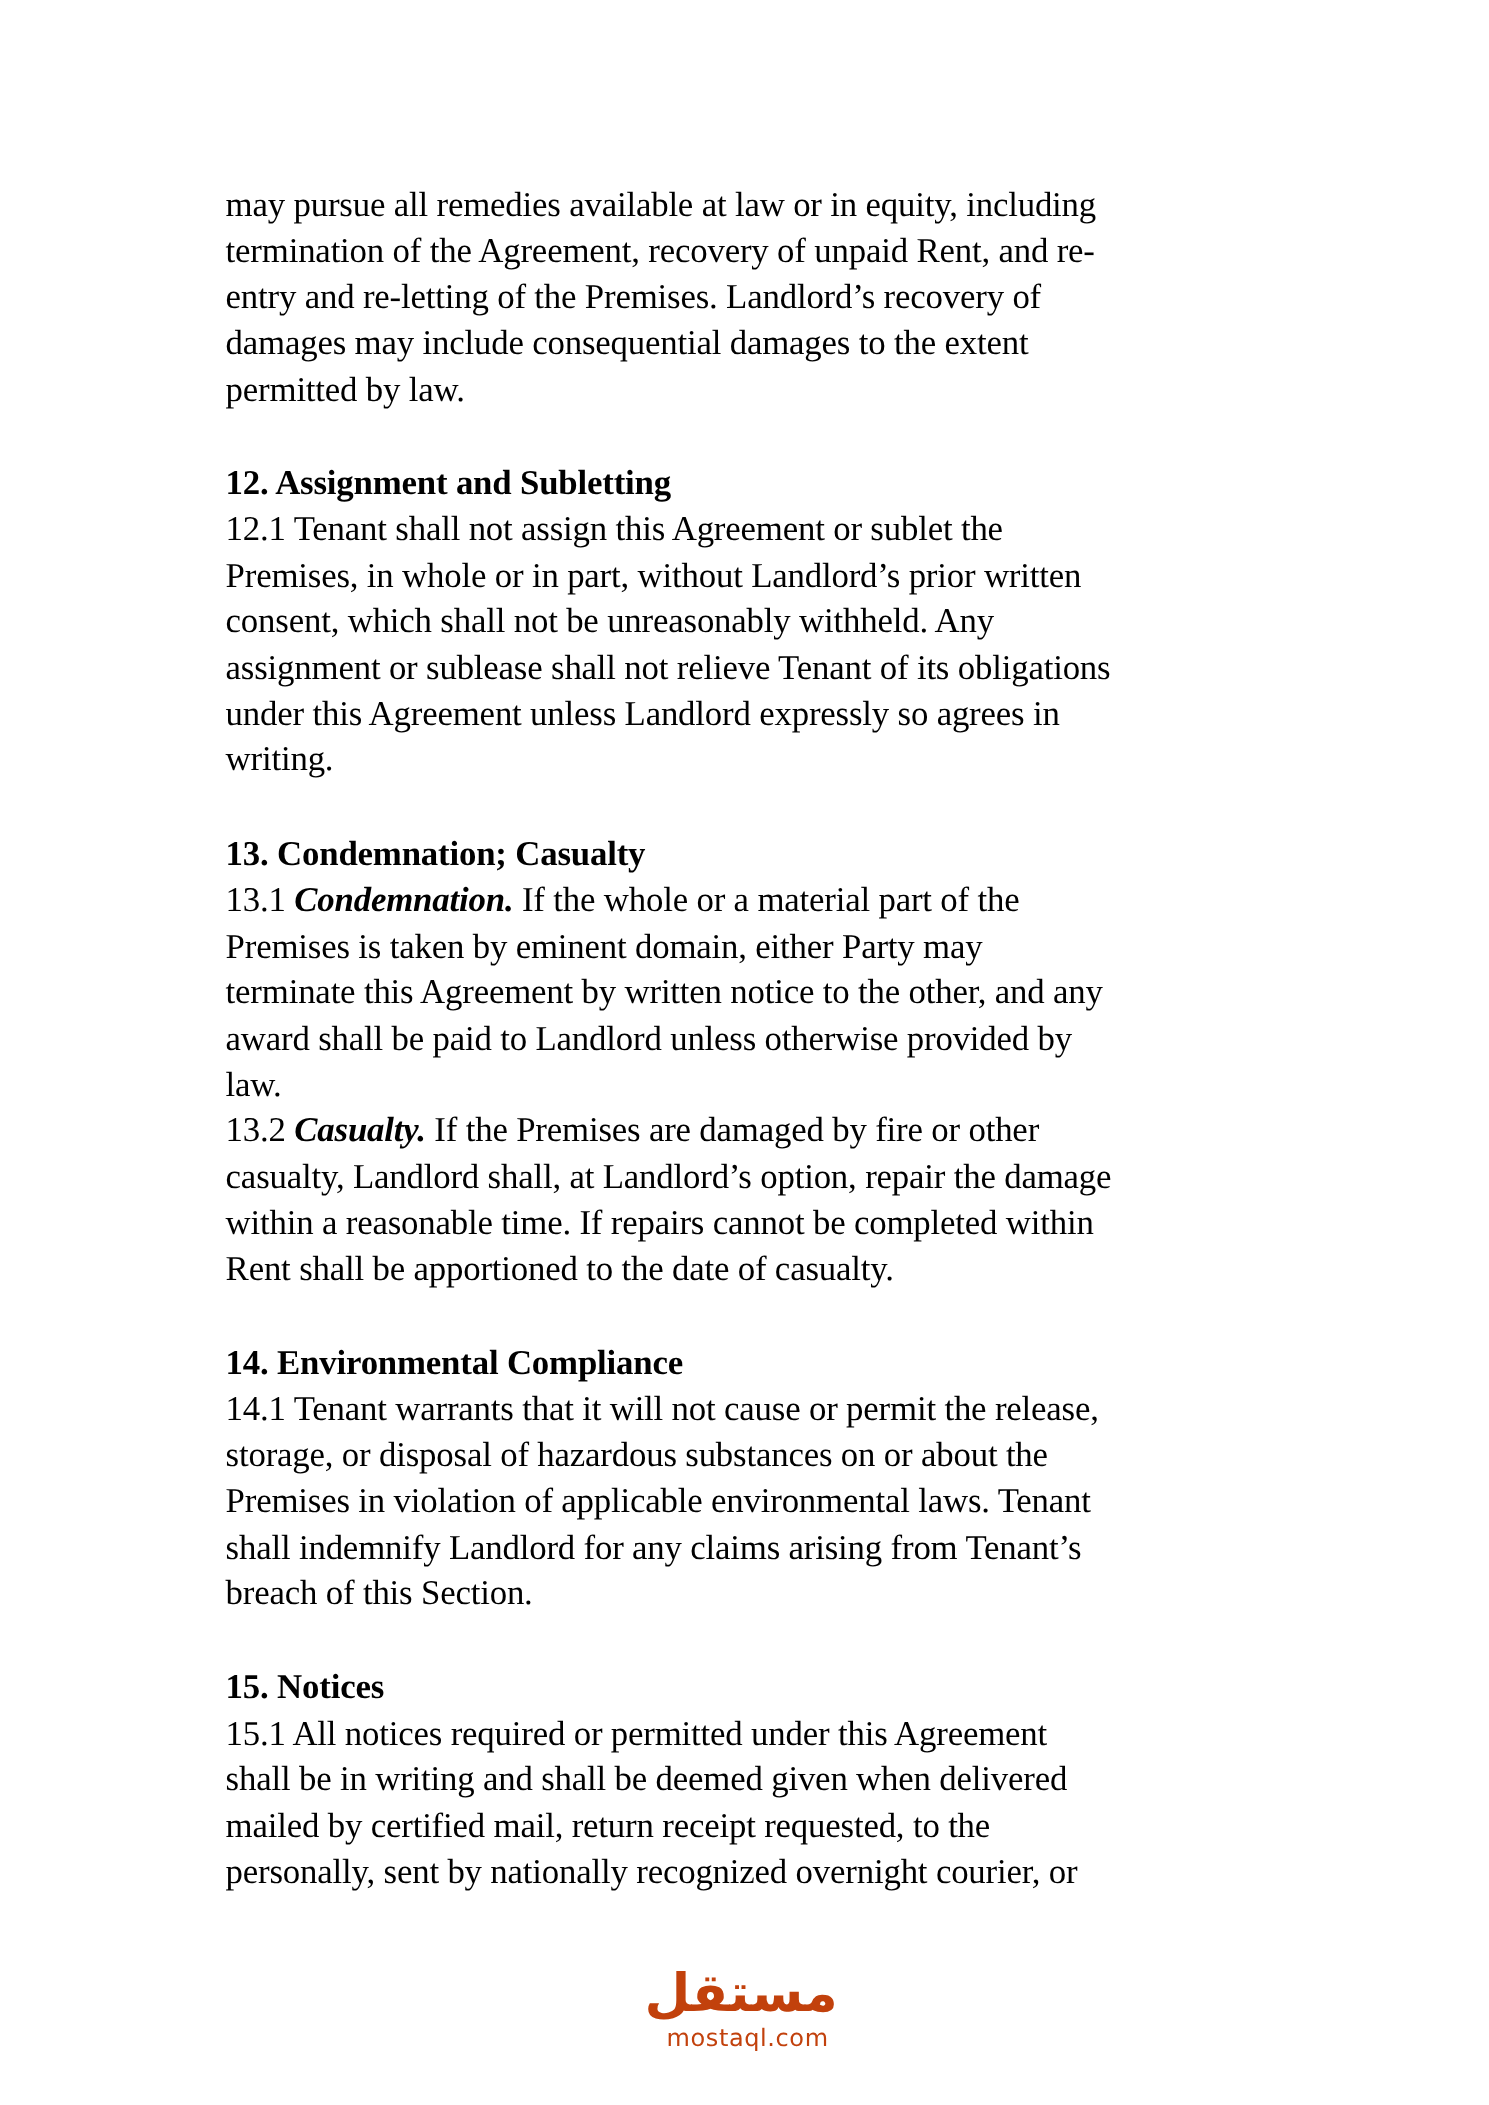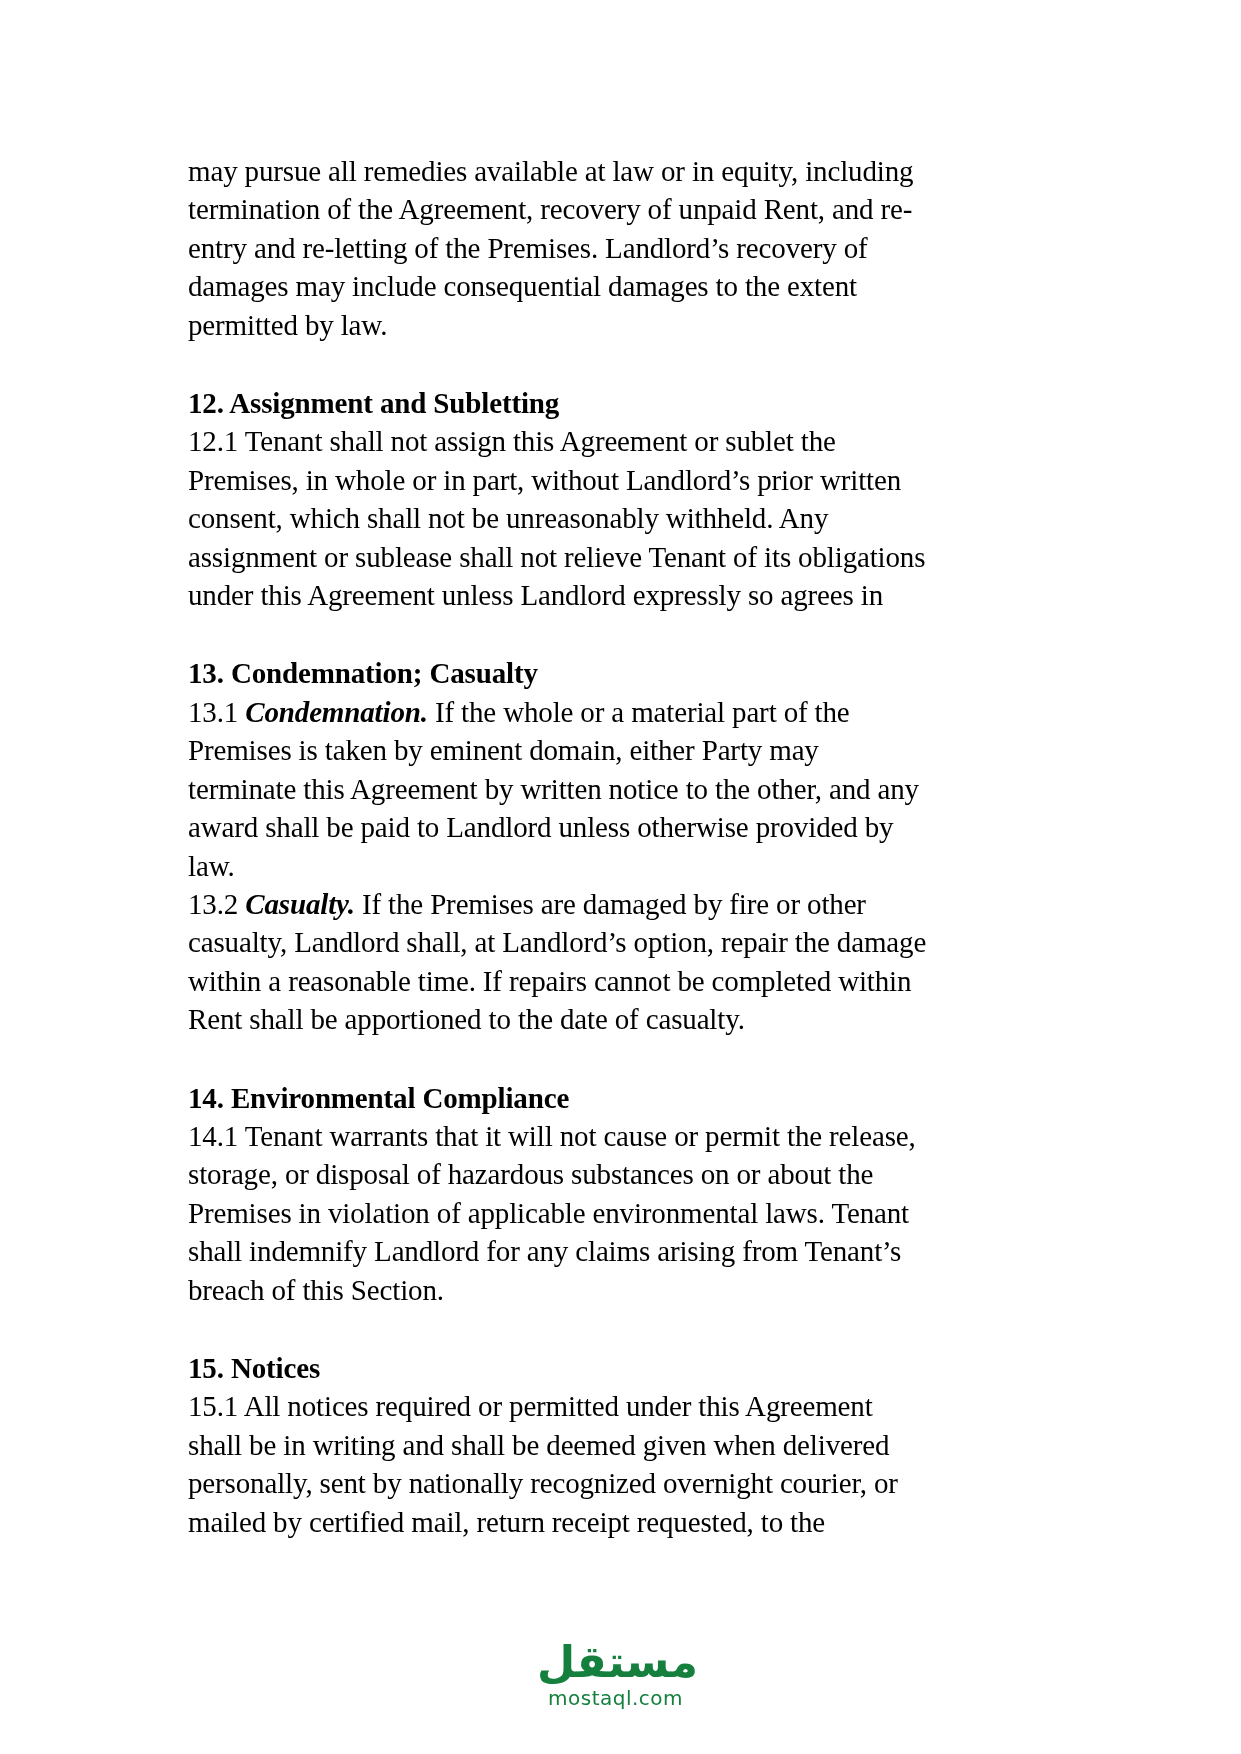--- a/index.html
+++ b/index.html
@@ -41,21 +41,22 @@
     }
     .b {
       font-weight: bold;
       font-style: italic;
     }
     .watermark {
       position: absolute;
       left: 548px;
       top: 1638px;
       width: 150px;
-      color: #15803d;
+      text-align: center;
+      color: #c2410c;
       font-family: "DejaVu Sans", sans-serif;
     }
     .wm-arabic {
       display: block;
       font-size: 44px;
       font-weight: bold;
       line-height: 48px;
       direction: rtl;
     }
     .wm-latin {
@@ -79,20 +80,21 @@
   </p>
 
   <div class="section">
     <span class="heading">12. Assignment and Subletting</span>
     <p class="para">
       <span class="line"><span>12.1</span> <span>Tenant shall not assign this Agreement or sublet the</span></span>
       <span class="line">Premises, in whole or in part, without Landlord’s prior written</span>
       <span class="line">consent, which shall not be unreasonably withheld. Any</span>
       <span class="line">assignment or sublease shall not relieve Tenant of its obligations</span>
       <span class="line">under this Agreement unless Landlord expressly so agrees in</span>
+      <span class="line">writing.</span>
     </p>
   </div>
 
   <div class="section">
     <span class="heading">13. Condemnation; Casualty</span>
     <p class="para">
       <span class="line"><span>13.1</span> <span class="b">Condemnation.</span> <span>If the whole or a material part of the</span></span>
       <span class="line">Premises is taken by eminent domain, either Party may</span>
       <span class="line">terminate this Agreement by written notice to the other, and any</span>
       <span class="line">award shall be paid to Landlord unless otherwise provided by</span>
@@ -115,22 +117,22 @@
       <span class="line">shall indemnify Landlord for any claims arising from Tenant’s</span>
       <span class="line">breach of this Section.</span>
     </p>
   </div>
 
   <div class="section">
     <span class="heading">15. Notices</span>
     <p class="para">
       <span class="line"><span>15.1</span> <span>All notices required or permitted under this Agreement</span></span>
       <span class="line">shall be in writing and shall be deemed given when delivered</span>
+      <span class="line">mailed by certified mail, return receipt requested, to the</span>
       <span class="line">personally, sent by nationally recognized overnight courier, or</span>
-      <span class="line">mailed by certified mail, return receipt requested, to the</span>
     </p>
   </div>
 
 </div>
 
 <div class="watermark">
   <span class="wm-arabic">مستقل</span>
   <span class="wm-latin">mostaql.com</span>
 </div>
 

